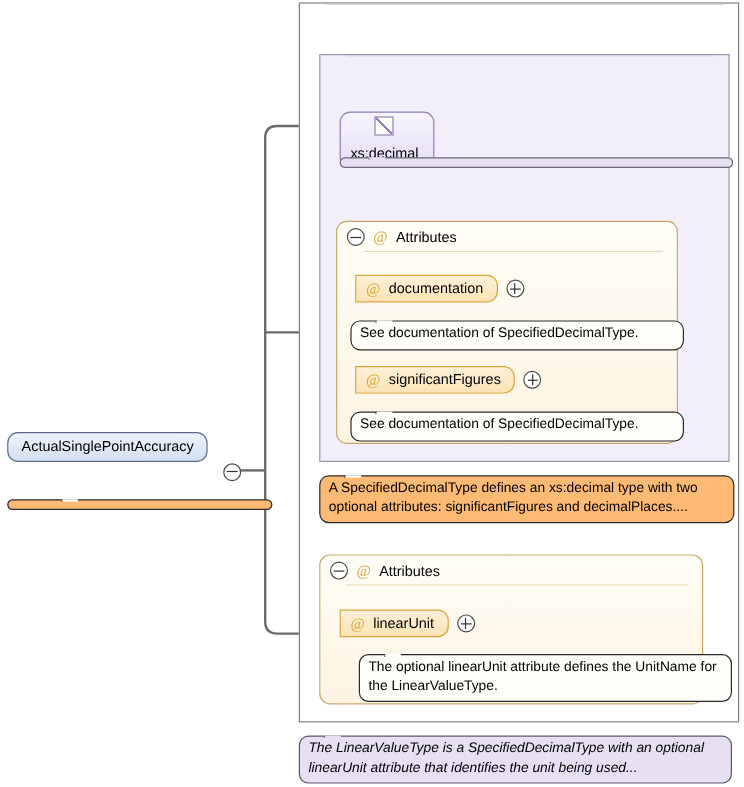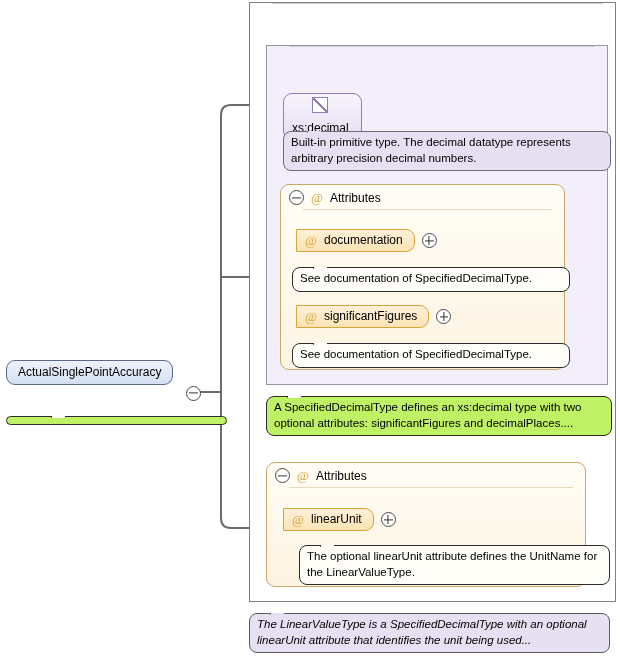--- a/index.html
+++ b/index.html
@@ -142,21 +142,21 @@
     gap: 7px;
     font-size: 12px;
     white-space: nowrap;
   }
 
   
   .doc {
     position: absolute;
     border: 1.2px solid #2b2b2b;
     border-radius: 8px;
-    background: #bef264;
+    background: #fdba74;
     padding: 3px 7px 4px 7px;
     font-size: 11.5px;
     line-height: 15.5px;
     color: #000;
   }
   .doc.purple { background: #e6e0f2; border-color: #6d6a75; }
   .doc.purple2 { background: #e6e0f2; border-color: #5b5866; font-style: italic; }
   .doc.cream  { background: #fffdf7; border-color: #2b2b2b; }
   
   .doc .tail {
@@ -221,21 +221,20 @@
 </div>
 
 <div class="abs type-node" style="left:283px; top:93px;">
   <span class="type-icon"></span>
   <span>xs:decimal</span>
 </div>
 
 <div class="doc purple" style="left:283px; top:131px; width:312px;">
   <span class="tail" style="left:23px;"></span>
   <span class="tailcover" style="left:24px; width:13px; background:#e6e0f2;"></span>
-  <span>Built-in primitive type. The decimal datatype represents arbitrary precision decimal numbers.</span>
 </div>
 
 <div class="abs" style="left:280px; top:184px; width:285px; height:186px;
             border:1.3px solid #c9a96a; border-radius:9px;
             background:linear-gradient(180deg,#fffdf6 0%,#fdf4e2 100%);">
   <div class="group-header" style="padding:5px 8px 4px 8px;">
     <div class="circ"></div>
     <span class="at">@</span>
     <span class="ghlabel">Attributes</span>
   </div>

